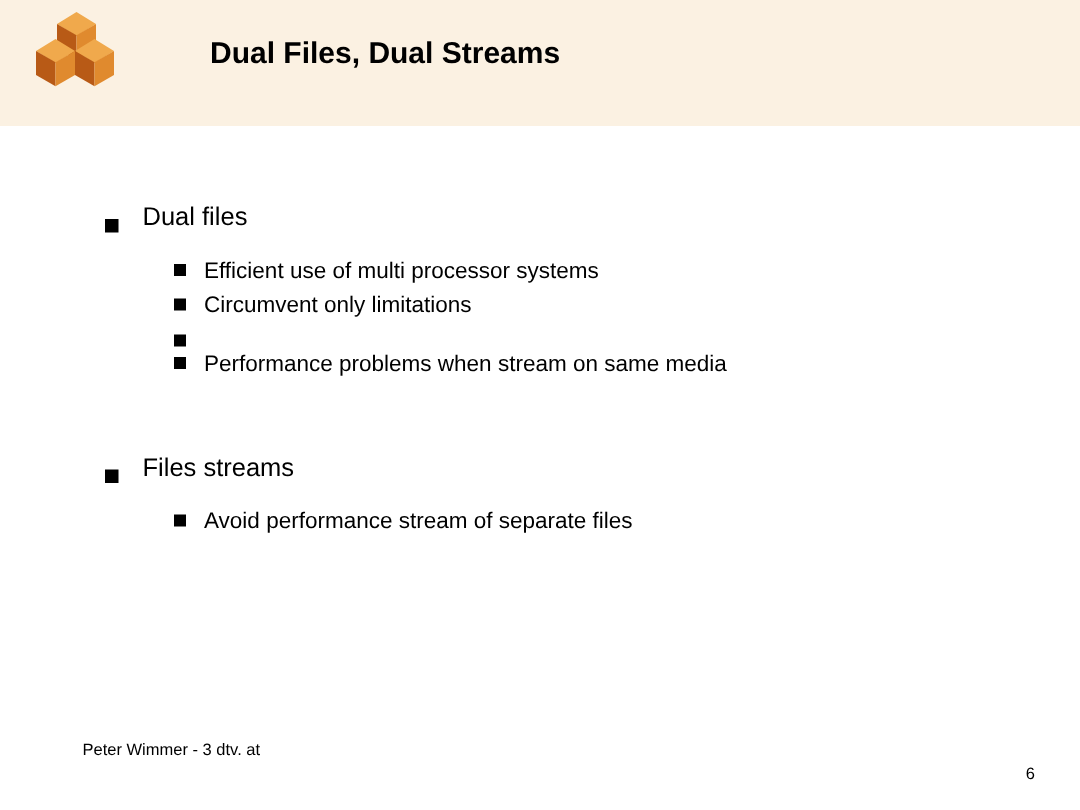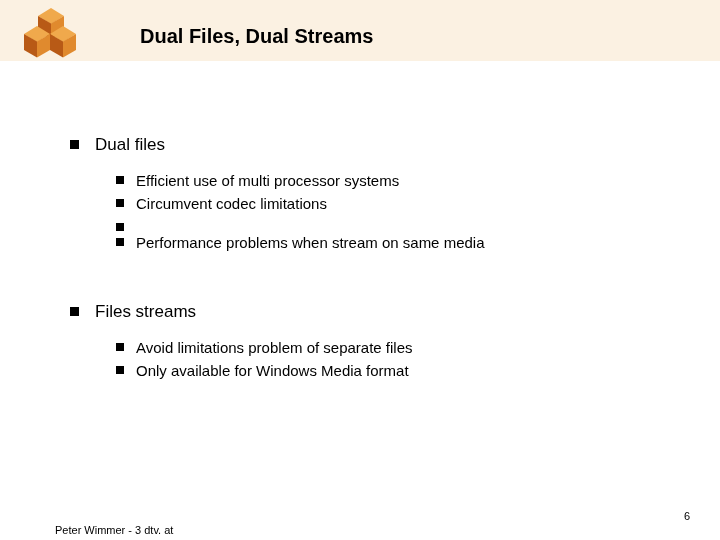--- a/index.html
+++ b/index.html
@@ -7,21 +7,21 @@
     padding: 0;
     width: 720px;
     height: 540px;
     background: #ffffff;
     font-family: Verdana, Arial, sans-serif;
     overflow: hidden;
   }
   .header-bar {
     position: relative;
     width: 100%;
-    height: 61px;
+    height: 84px;
     background: #fbf1e2;
   }
   .cubes {
     position: absolute;
     left: 24px;
     top: 10px;
     width: 54px;
     height: 54px;
   }
   
@@ -74,21 +74,21 @@
     position: absolute;
     left: 70px;
     top: 135px;
     right: 40px;
   }
   .sect {
     margin-bottom: 48px;
   }
   .sect-head {
     display: flex;
-    align-items: flex-start;
+    align-items: flex-end;
     font-size: 17px;
     color: #000;
     margin-bottom: 14px;
   }
   .bullet-sq {
     display: inline-block;
     width: 9px;
     height: 9px;
     background: #000;
     margin-right: 16px;
@@ -107,21 +107,21 @@
   }
   .sub-item .bullet-sq {
     width: 8px;
     height: 8px;
     margin-right: 12px;
     margin-top: 7px;
   }
   .footer-left {
     position: absolute;
     left: 55px;
-    bottom: 4px;
+    bottom: 34px;
     font-size: 11px;
     color: #000;
   }
   .footer-right {
     position: absolute;
     right: 30px;
     bottom: 18px;
     font-size: 11px;
     color: #000;
   }
@@ -160,45 +160,41 @@
       <span class="bullet-sq"></span>
       <span>Dual files</span>
     </div>
     <div class="sub">
       <div class="sub-item">
         <span class="bullet-sq"></span>
         <span>Efficient use of multi processor systems</span>
       </div>
       <div class="sub-item">
         <span class="bullet-sq"></span>
-        <span>Circumvent codec limitations</span>
+        <span>Circumvent only limitations</span>
       </div>
       <div class="sub-item">
         <span class="bullet-sq"></span>
       </div>
       <div class="sub-item">
         <span class="bullet-sq"></span>
         <span>Performance problems when stream on same media</span>
       </div>
     </div>
   </div>
 
   <div class="sect">
     <div class="sect-head">
       <span class="bullet-sq"></span>
       <span>Files streams</span>
     </div>
     <div class="sub">
       <div class="sub-item">
         <span class="bullet-sq"></span>
-        <span>Avoid limitations problem of separate files</span>
-      </div>
-      <div class="sub-item">
-        <span class="bullet-sq"></span>
-        <span>Only available for Windows Media format</span>
+        <span>Avoid performance stream of separate files</span>
       </div>
     </div>
   </div>
 
 </div>
 
 <div class="footer-left">Peter Wimmer - 3 dtv. at</div>
 <div class="footer-right">6</div>
 
 </body></html>

